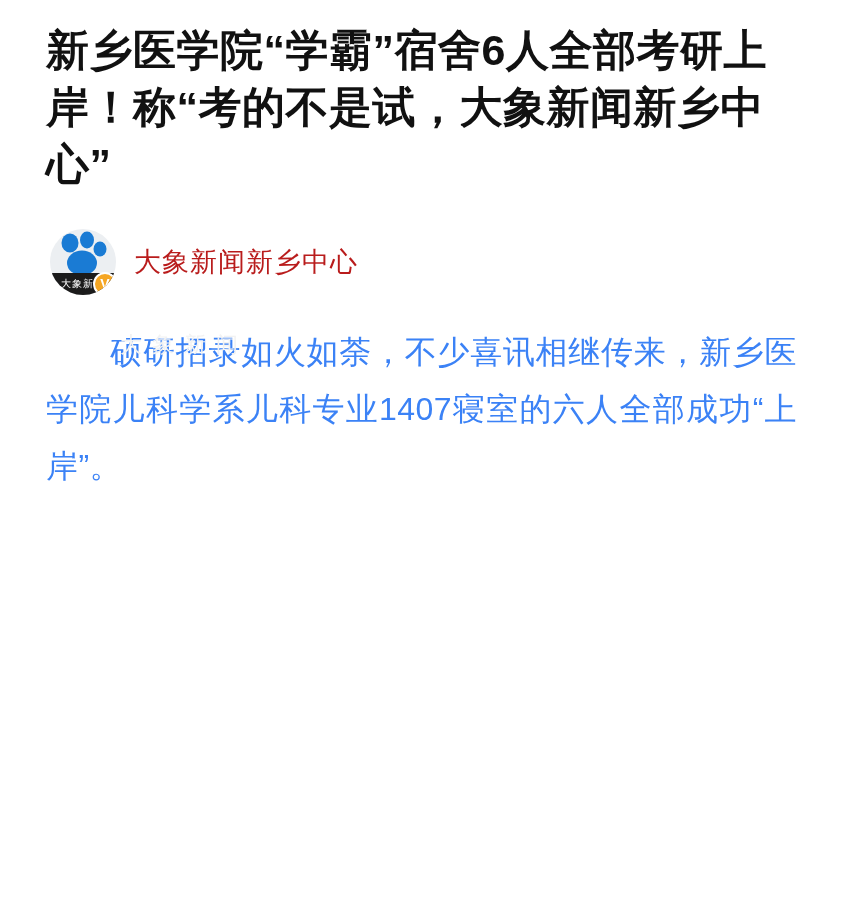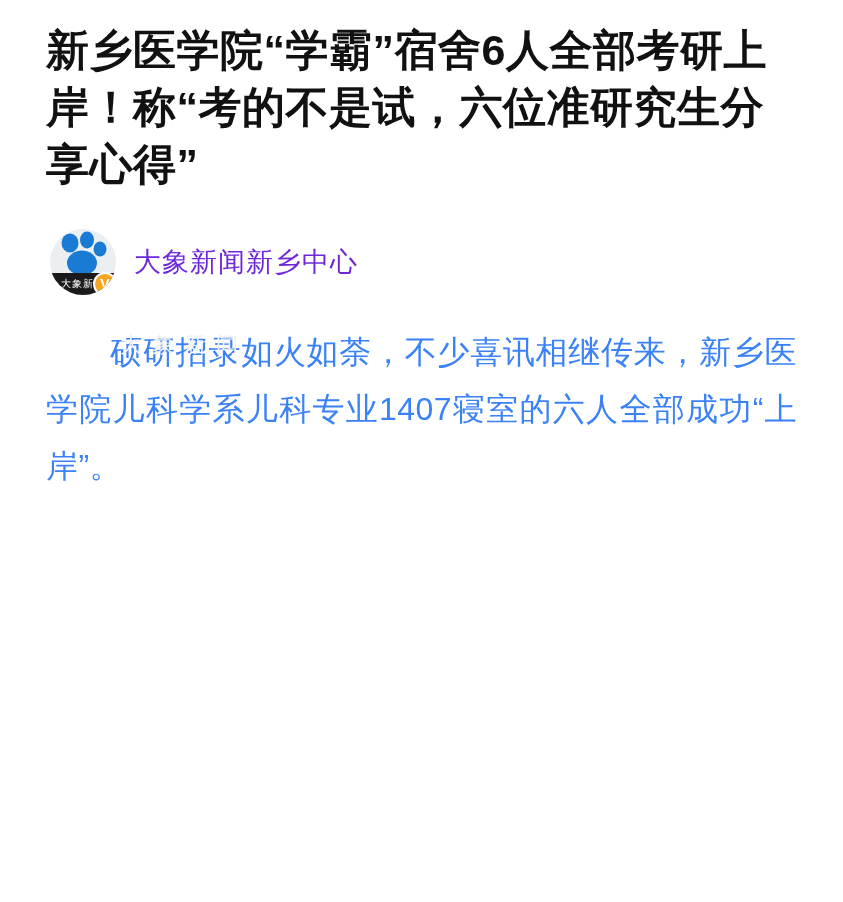--- a/index.html
+++ b/index.html
@@ -77,21 +77,21 @@
     border: 2px solid #ffffff;
     box-sizing: border-box;
     color: #ffffff;
     font-size: 14px;
     font-weight: bold;
     line-height: 20px;
     text-align: center;
   }
   .byline-name {
     font-size: 27px;
-    color: #6d28d9;
+    color: #b91c1c;
     letter-spacing: 1px;
   }
   .watermark {
     position: absolute;
     left: 120px;
     top: 330px;
     font-size: 22px;
     color: #f2f2f2;
     letter-spacing: 10px;
     pointer-events: none;
@@ -112,21 +112,21 @@
   .indent {
     display: inline-block;
     width: 2em;
   }
 </style>
 </head>
 <body>
 
 <div class="page">
 
-  <h1 class="headline">新乡医学院“学霸”宿舍6人全部考研上岸！称“考的不是试，六位准研究生分享心得”</h1>
+  <h1 class="headline">新乡医学院“学霸”宿舍6人全部考研上岸！称“考的不是试，大象新闻新乡中心”</h1>
 
   <div class="byline">
     <div class="avatar">
       <svg class="paw" viewBox="0 0 66 46">
         <ellipse cx="20" cy="12" rx="8.5" ry="9.5" fill="#1a7bd4"></ellipse>
         <ellipse cx="37" cy="9" rx="7" ry="8.5" fill="#1a7bd4"></ellipse>
         <ellipse cx="50" cy="18" rx="6.5" ry="7.5" fill="#1a7bd4"></ellipse>
         <ellipse cx="32" cy="32" rx="15" ry="12.5" fill="#1a7bd4"></ellipse>
       </svg>
       <div class="ribbon">大象新闻</div>

